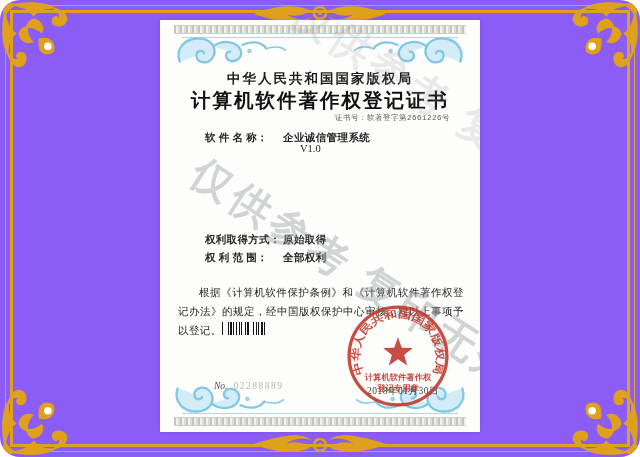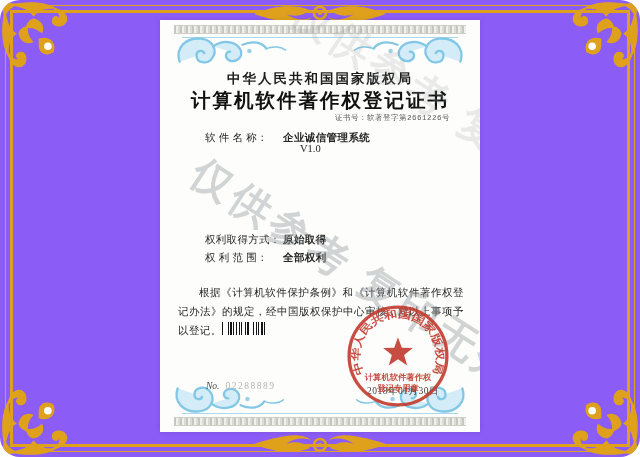--- a/index.html
+++ b/index.html
@@ -34,31 +34,31 @@
   .pf-br{right:8px;bottom:13px;transform:scale(-1,-1);}
 
   
   .authority{position:absolute;left:0;right:0;top:50px;text-align:center;
              font-size:13.5px;font-weight:700;letter-spacing:2px;color:#1c1c1c;}
   .cert-title{position:absolute;left:0;right:0;top:67px;text-align:center;
               font-size:19.5px;font-weight:700;letter-spacing:2px;color:#111;}
   .cert-no{position:absolute;right:30px;top:93px;font-size:7.5px;color:#5a5a5a;letter-spacing:.5px;font-family:Liberation Mono, monospace;}
 
   .field-row{position:absolute;left:45px;font-size:10.5px;white-space:nowrap;color:#262626;}
-  .flabel{display:inline-block;width:78px;font-weight:400;letter-spacing:.3px;}
+  .flabel{display:inline-block;width:78px;font-weight:700;letter-spacing:.3px;}
   .fvalue{letter-spacing:.4px;font-weight:bold;}
   .fvalue2{position:absolute;left:140px;font-size:10.5px;color:#262626;}
 
   .statement{position:absolute;left:18px;top:263px;width:286px;font-size:10.5px;line-height:19px;
              color:#262626;text-indent:2em;text-align:justify;letter-spacing:.4px;}
 
   .barcode{position:absolute;left:62px;top:302px;width:46px;height:13px;z-index:3;
            background:repeating-linear-gradient(90deg,#141414 0 1.4px,#fff 1.4px 2.6px,#141414 2.6px 3.2px,#fff 3.2px 5.8px,#141414 5.8px 7px,#fff 7px 8.4px);}
 
-  .serial{position:absolute;left:46px;top:361px;font-size:9.5px;}
+  .serial{position:absolute;left:54px;top:361px;font-size:9.5px;}
   .serial .no{font-style:italic;color:#4a4a4a;margin-right:6px;}
   .serial .num{color:#b2b7ad;letter-spacing:1.5px;}
 
   .seal-date{position:absolute;left:186px;top:365px;width:114px;text-align:center;
              font-size:9.5px;color:#45423c;z-index:1;letter-spacing:.5px;}
   .seal{position:absolute;left:186px;top:284px;width:104px;height:104px;z-index:7;opacity:.9;}
 
   .watermark{position:absolute;white-space:nowrap;font-weight:700;font-size:41px;letter-spacing:5px;
              transform:rotate(33deg);transform-origin:0 0;z-index:6;pointer-events:none;
              color:rgba(143,149,155,.40);}

